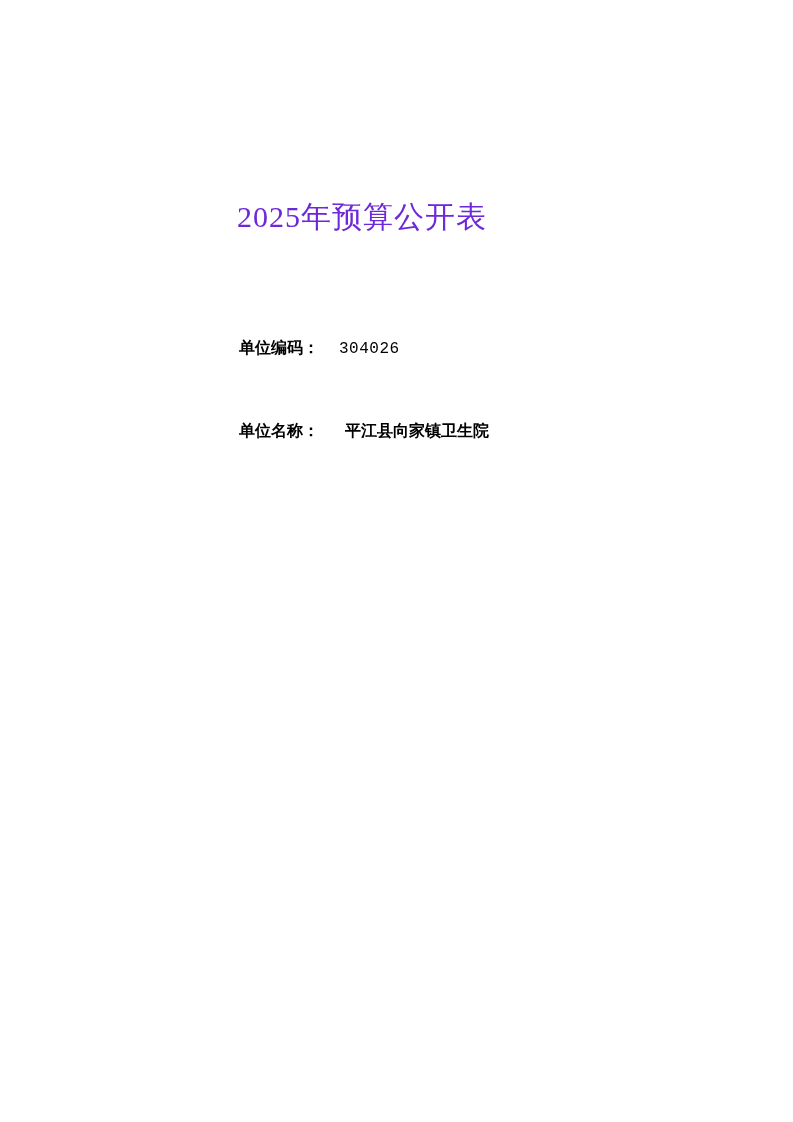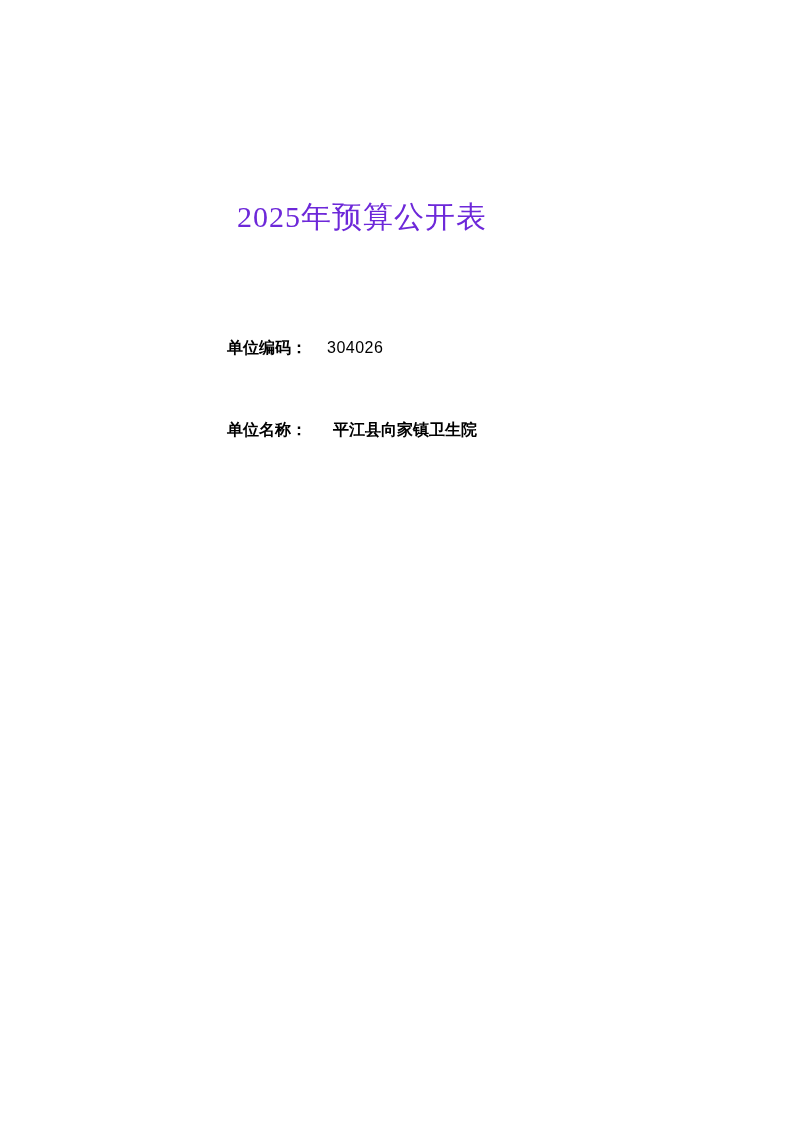--- a/index.html
+++ b/index.html
@@ -29,21 +29,21 @@
     line-height: 40px;
     letter-spacing: 1px;
     font-weight: 400;
     color: #6d28d9;
     white-space: nowrap;
     margin-top: 27px;
   }
   .meta-block {
     position: absolute;
     top: 335px;
-    left: 227px;
+    left: 239px;
     width: 520px;
   }
   .meta-row {
     display: flex;
     align-items: baseline;
     font-family: "Liberation Sans", "DejaVu Sans", sans-serif;
     font-size: 16px;
     font-weight: bold;
     line-height: 26px;
     color: #000000;
@@ -53,21 +53,21 @@
     margin-top: 56px;
   }
   .meta-label {
     display: inline-block;
   }
   .meta-value {
     display: inline-block;
     margin-left: 26px;
   }
   .meta-row.code .meta-value {
-    font-family: Liberation Sans, sans-serif;
+    font-family: Liberation Mono, monospace;
     font-weight: 400;
     font-size: 16px;
     letter-spacing: 0.5px;
     margin-left: 20px;
   }
 </style>
 </head>
 <body>
 
 <div class="page">

